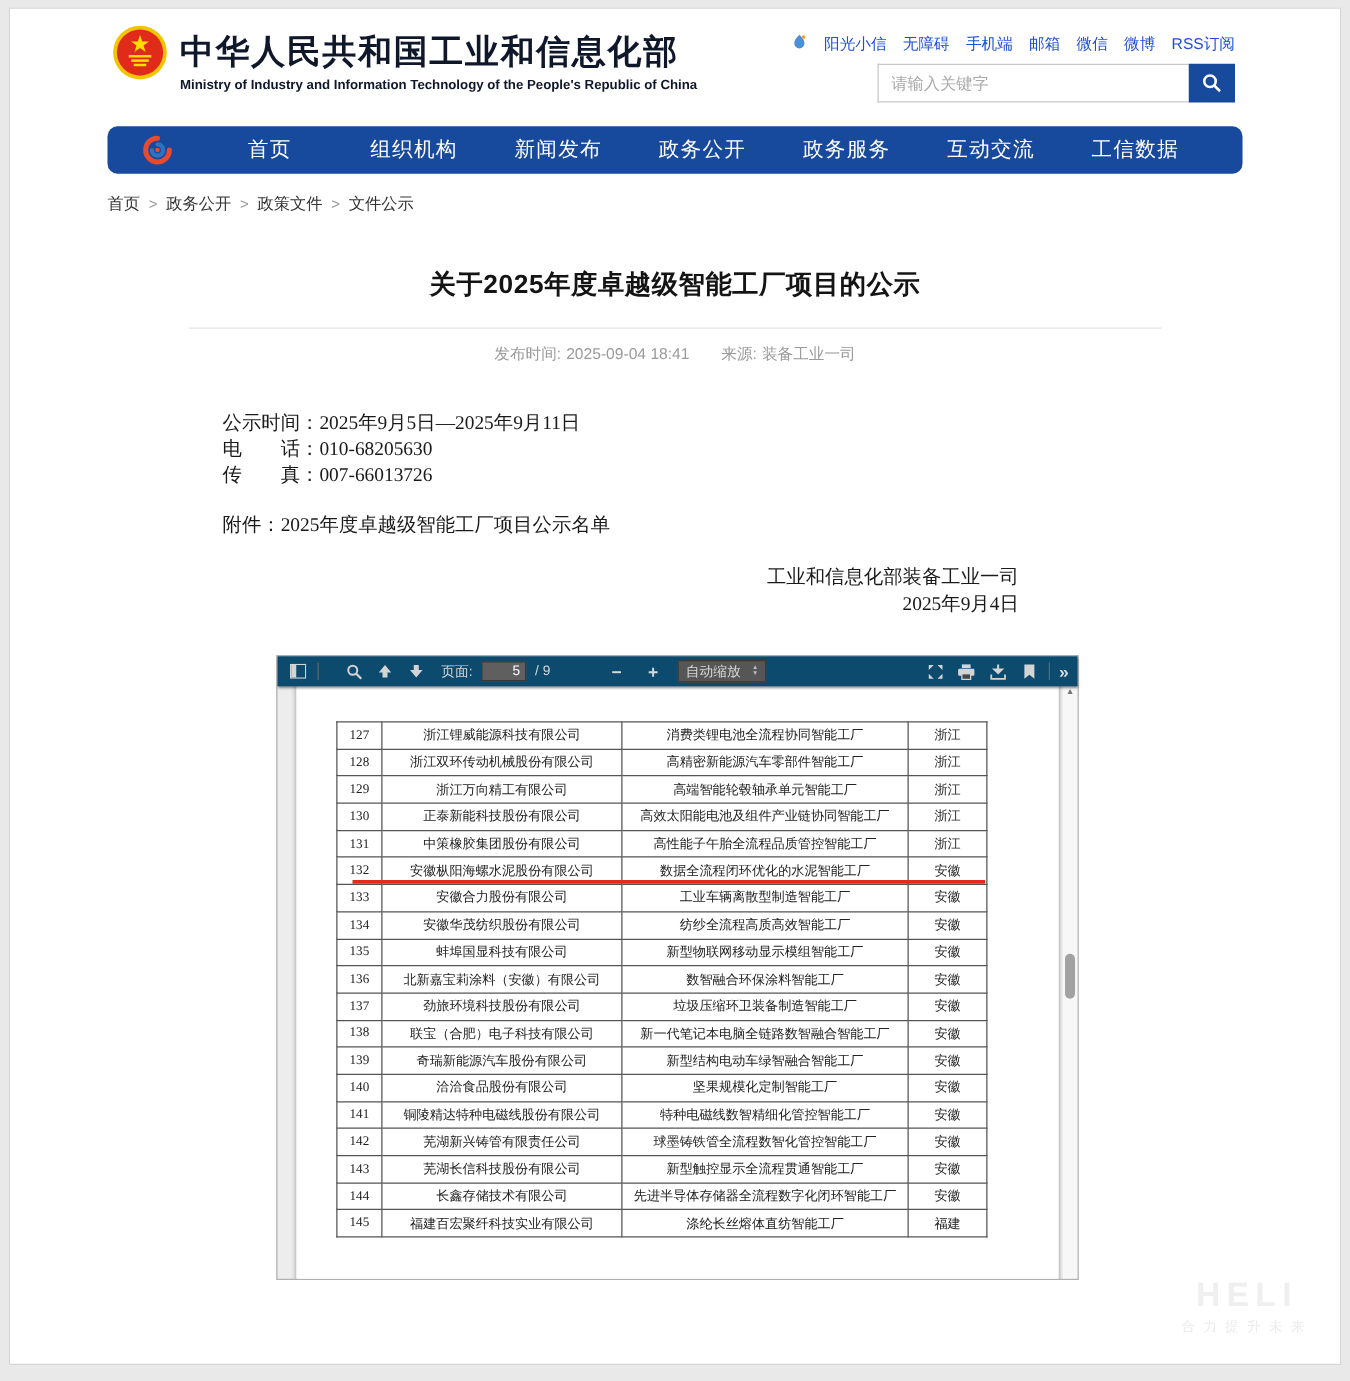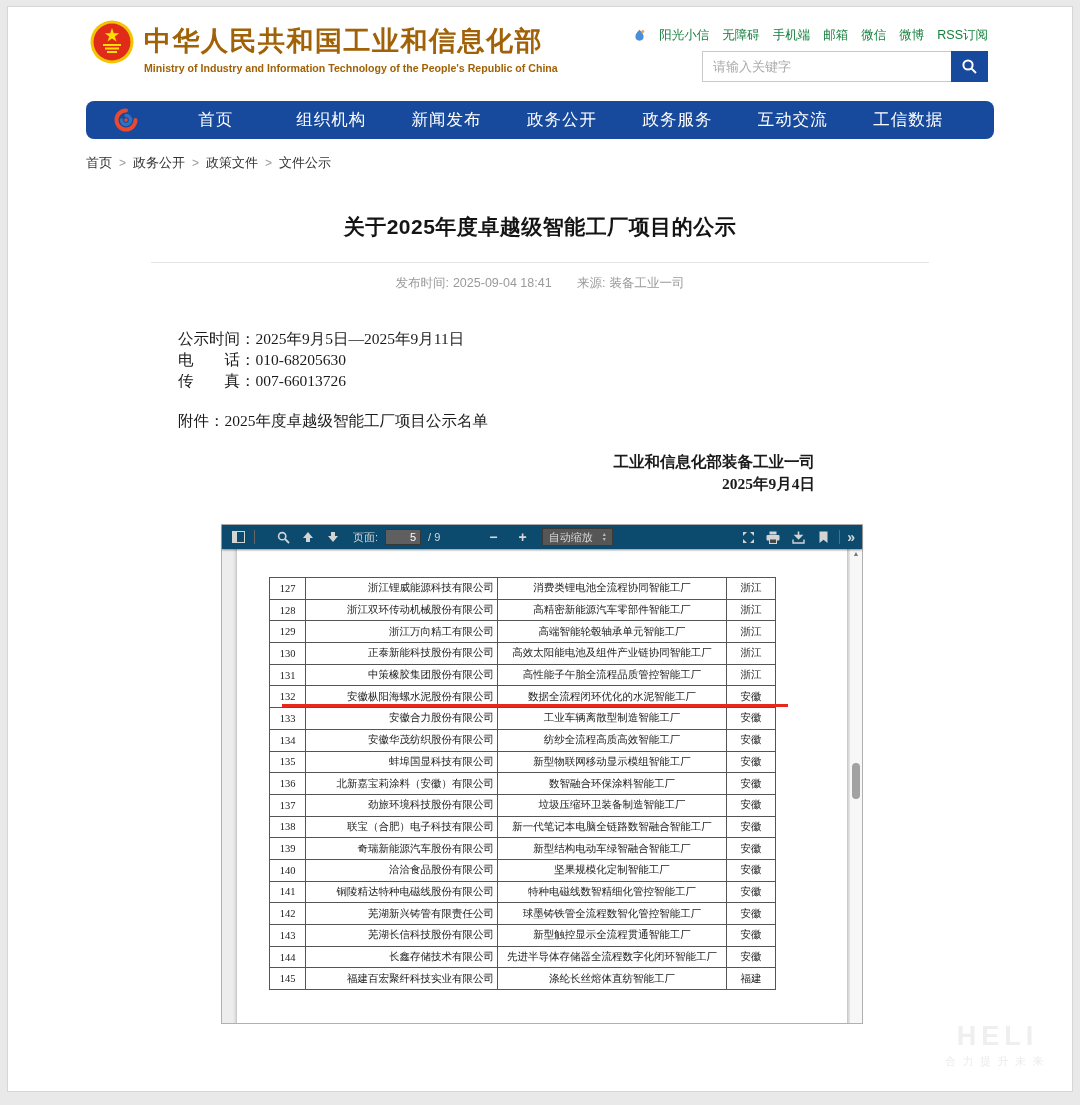--- a/index.html
+++ b/index.html
@@ -3,24 +3,24 @@
 <meta charset="utf-8">
 <style>
   * { margin:0; padding:0; box-sizing:border-box; }
   html,body { width:1080px; height:1105px; }
   body { background:#e9e9e9; font-family:"Liberation Sans","DejaVu Sans",sans-serif; position:relative; overflow:hidden; }
   .page { position:absolute; top:6px; left:7px; right:7px; bottom:13px; background:#fff; border:1px solid #d6d6d6; overflow:hidden; }
 
   
   .site-header { position:relative; height:92px; }
   .emblem { position:absolute; left:82px; top:13px; width:44px; height:44px; }
-  .site-title { position:absolute; left:136px; top:16px; color:#a16207; }
+  .site-title { position:absolute; left:136px; top:16px; color:#0f172a; }
   .site-title .cn { font-size:27px; font-weight:bold; letter-spacing:1.5px; }
   .site-title .en { font-size:10.6px; font-weight:bold; margin-top:3px; }
-  .top-links { position:absolute; right:84px; top:20px; display:flex; align-items:center; gap:13px; font-size:12.5px; color:#15803d; }
+  .top-links { position:absolute; right:84px; top:20px; display:flex; align-items:flex-start; gap:13px; font-size:12.5px; color:#1d4ed8; }
   .top-link { cursor:pointer; white-space:nowrap; }
   .search-bar { position:absolute; right:84px; top:44px; width:286px; height:31px; display:flex; }
   .search-input { flex:1; border:1px solid #c9c9c9; border-right:none; padding:0 10px; font-size:13px; color:#333; outline:none; }
   .search-input::placeholder { color:#aaa; }
   .search-btn { width:37px; height:31px; background:#17499c; border:none; display:flex; align-items:center; justify-content:center; cursor:pointer; }
 
   
   .nav { margin:2px auto 0; width:908px; height:38px; background:#17499c; border-radius:8px; display:flex; align-items:center; padding:0 28px; }
   .nav-logo { width:24px; height:24px; margin-right:20px; flex:none; }
   .nav-item { flex:1; text-align:center; color:#fff; font-size:16.5px; letter-spacing:1px; cursor:pointer; white-space:nowrap; }
@@ -33,43 +33,43 @@
   
   .article-title { margin-top:41px; text-align:center; font-size:21px; font-weight:bold; color:#141414; letter-spacing:0.5px; }
   .article-divider { margin:21px 143px 0; border-top:1px solid #e4e4e4; }
   .article-meta { margin-top:12px; text-align:center; color:#9a9a9a; font-size:12.5px; }
   .article-meta span { margin:0 6px;text-align:right; }
   .article-body { margin:36px 109px 0 110px; font-family:"Liberation Serif","DejaVu Serif",serif; font-size:15.5px; color:#1a1a1a; }
   .article-body .para { text-indent:60px; line-height:30px; text-align:justify; }
   .contact-block { margin-top:13px; }
   .contact-line { text-indent:60px; line-height:21px; }
   .attachment-line { margin-top:19px; text-indent:60px; line-height:21px; cursor:pointer; }
-  .sign-block { margin-top:20px; text-align:right; padding-right:148px; line-height:22px;font-weight:bold; }
+  .sign-block { margin-top:20px; text-align:right; padding-right:148px; line-height:22px; }
 
   
   .pdf-viewer { margin:29px 0 0 213px; width:642px; height:500px; border:1px solid #b0b0b0; background:#ededed; position:relative; }
   .pdf-toolbar { height:24px; background:#0c4a6e; display:flex; align-items:center; padding:0 7px; gap:7px; color:#d8d8d8; font-size:11px; position:relative; z-index:5; box-shadow:0 1px 2px rgba(0,0,0,.45); }
   .tb-btn { display:flex; align-items:center; justify-content:center; width:18px; height:18px; cursor:pointer; flex:none; }
   .tb-sep { width:1px; height:14px; background:#666; flex:none; }
   .tb-label { white-space:nowrap; }
   .page-input { width:36px; height:16px; background:#5f5f5f; border:1px solid #383838; color:#fff; font-size:11px; text-align:right; padding-right:4px; outline:none; }
   .zoom-select { background:#565656; border:1px solid #3a3a3a; height:18px; display:flex; align-items:center; padding:0 6px; gap:10px; cursor:pointer; }
   .updown { display:flex; flex-direction:column; line-height:5px; font-size:6px; color:#bbb; }
   .tb-right { margin-left:auto; display:flex; align-items:center; gap:7px; }
   .tb-text-btn { font-size:14px; font-weight:bold; color:#d8d8d8; cursor:pointer; line-height:1; }
   .chevrons { font-size:14px; font-weight:bold; }
 
   .pdf-content { position:relative; height:474px; overflow:hidden; }
   .pdf-pagebg { position:absolute; left:15px; right:15px; top:-30px; height:680px; background:#fff; box-shadow:0 1px 4px rgba(0,0,0,.35); }
   .pdf-table { border-collapse:collapse; margin:28px 0 0 47px; font-family:"Liberation Serif","DejaVu Serif",serif; font-size:10.5px; color:#222; position:relative; z-index:1; }
   .pdf-table td { border:1px solid #555; height:21.7px; padding:0 3px; text-align:center; white-space:nowrap; }
   .pdf-table td.c-no { width:36px; }
-  .pdf-table td.c-company { width:192px;text-align:right; }
+  .pdf-table td.c-company { width:192px; }
   .pdf-table td.c-project { width:229px; }
-  .pdf-table td.c-prov { width:49px; }
+  .pdf-table td.c-prov { width:63px; }
   .highlight-line { position:absolute; left:60px; width:506px; top:155px; height:3px; background:#e8281e; z-index:3; }
 
   .pdf-scrollbar { position:absolute; right:0; top:0; bottom:0; width:13px; background:#f7f7f7; border-left:1px solid #e2e2e2; z-index:4; display:block; }
   .sb-arrow { position:absolute; left:0; width:12px; text-align:center; font-size:7px; color:#777; cursor:pointer; }
   .sb-up { top:1px; }
   .sb-thumb { position:absolute; left:2px; top:214px; width:8px; height:36px; background:#a2a2a2; border-radius:4px; cursor:pointer; }
 
   
   .watermark { position:absolute; right:22px; bottom:22px; text-align:center; z-index:0; user-select:none; }
   .watermark .wm1 { font-size:27px; font-weight:800; letter-spacing:5px; color:#efefef; }

